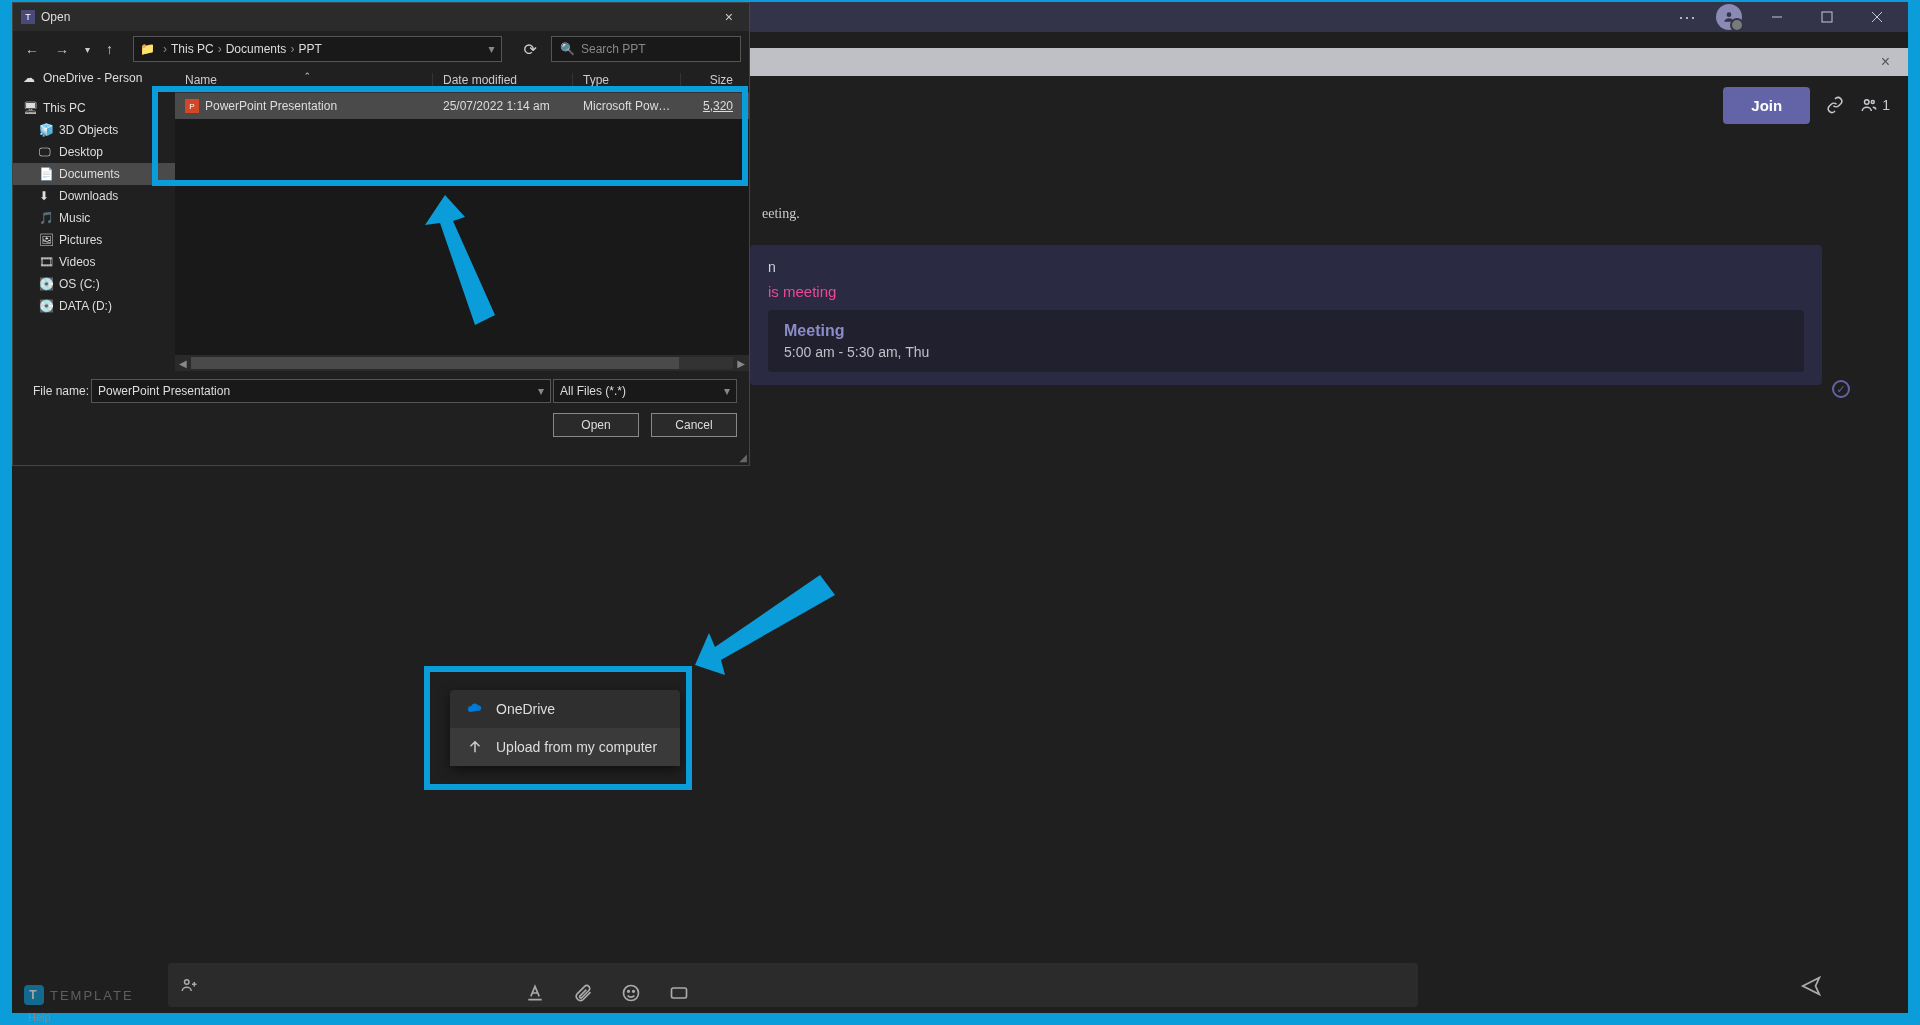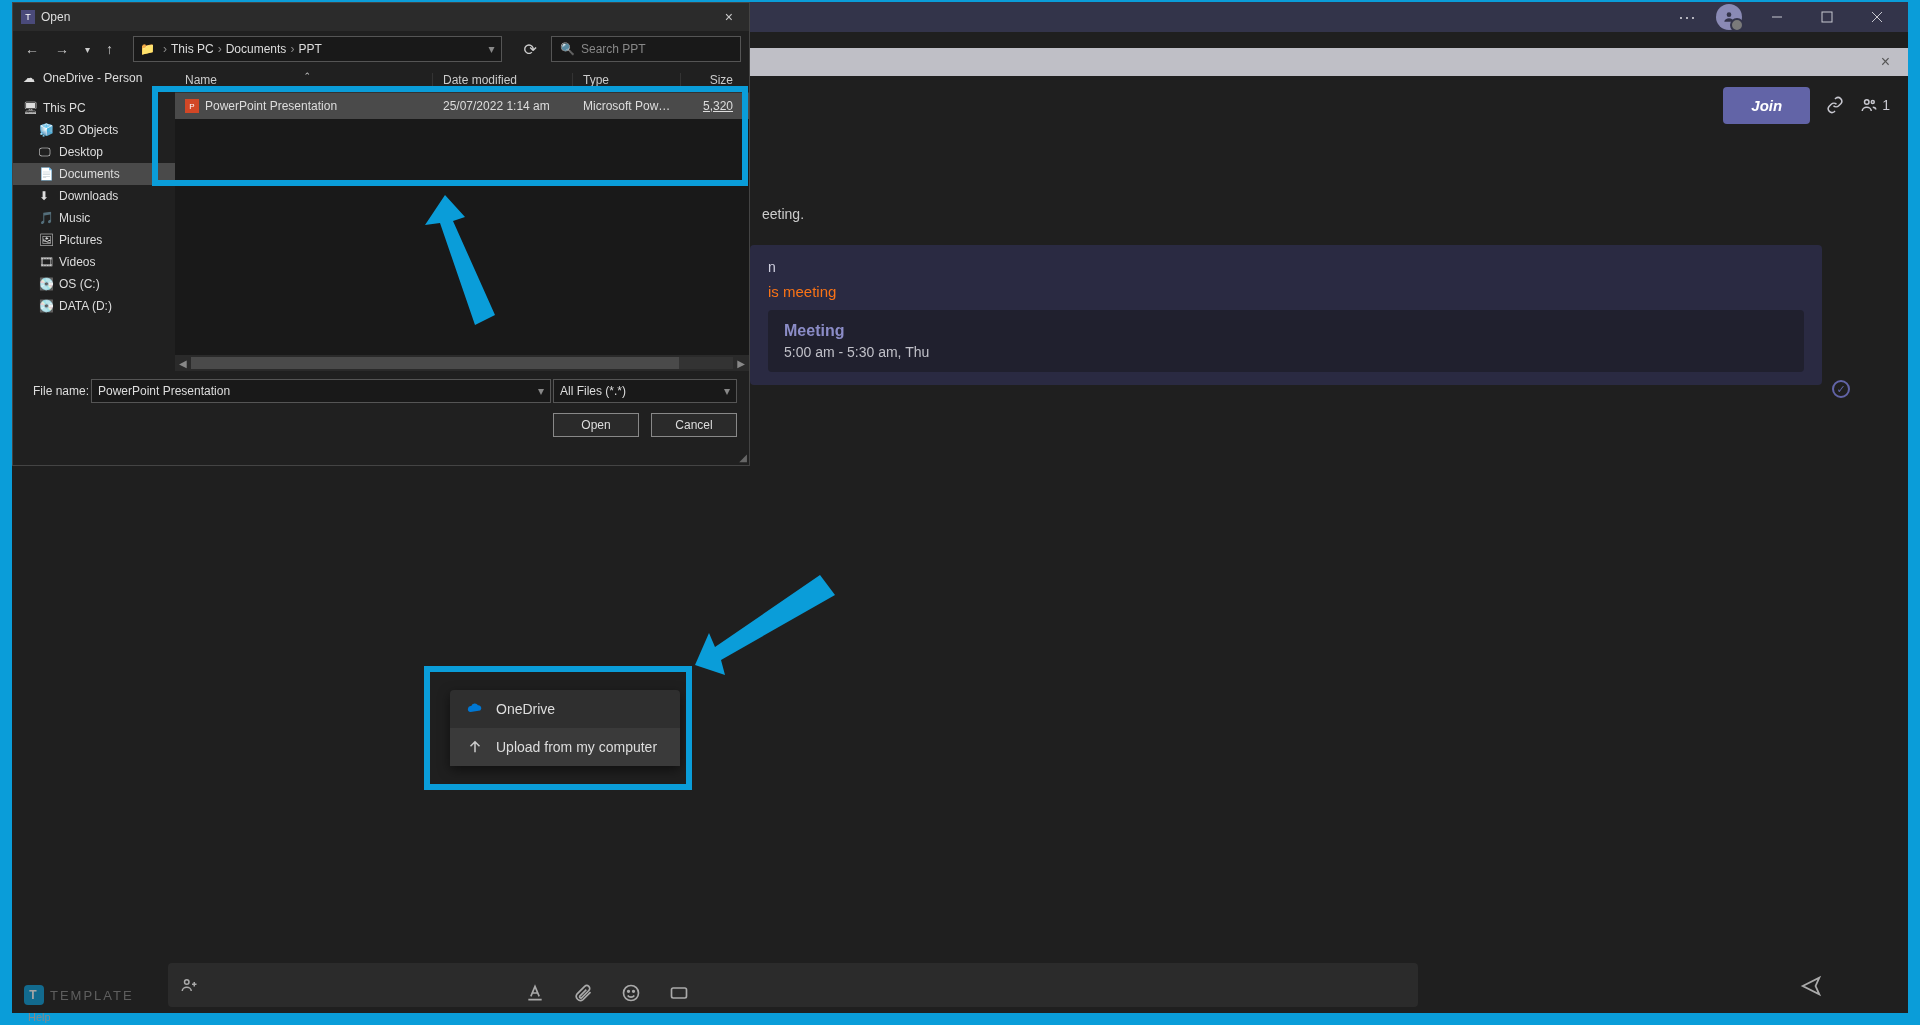--- a/index.html
+++ b/index.html
@@ -16,29 +16,29 @@
 .teams-titlebar .avatar svg { width: 14px; height: 14px; }
 .teams-titlebar .winbtn { width: 46px; height: 30px; display: flex; align-items: center; justify-content: center; color: #c8c8d0; cursor: pointer; }
 
 
 .banner { position: absolute; left: 12px; top: 48px; right: 12px; height: 28px; background: #bfbfc6; color: #333; font-size: 13px; display: flex; align-items: center; padding: 0 10px; }
 .banner a { color: #333; text-decoration: underline; margin-left: 4px; }
 .banner .closex { margin-left: auto; font-size: 16px; color: #555; cursor: pointer; padding: 0 8px; }
 
 
 .joinbar { position: absolute; left: 12px; top: 76px; right: 12px; height: 58px; background: #1f1f1f; display: flex; align-items: center; justify-content: flex-end; gap: 16px; padding-right: 18px; }
-.joinbtn { background: #6264a7; color: #fff; font-size: 15px; font-weight: 600; border: none; border-radius: 4px; padding: 10px 28px; cursor: pointer; font-style: italic; }
+.joinbtn { background: #6264a7; color: #fff; font-size: 15px; font-weight: 600; border: none; border-radius: 4px; padding: 10px 28px; cursor: pointer; }
 .linkicon, .peopleicon { color: #c8c8d0; display: flex; align-items: center; gap: 4px; font-size: 14px; }
 .linkicon svg, .peopleicon svg { width: 18px; height: 18px; }
 
 
-.meeting-strip { position: absolute; left: 750px; top: 196px; right: 28px; height: 40px; background: #1f1f1f; color: #ccc; font-size: 14px; padding: 10px 12px; }
+.meeting-strip { position: absolute; left: 750px; top: 196px; right: 28px; height: 40px; background: #1f1f1f; color: #ccc; font-size: 14px; padding: 10px 12px; font-family: Liberation Serif, serif; }
 .meeting-card-wrap { position: absolute; left: 750px; top: 245px; right: 98px; height: 140px; background: #2a2a42; border-radius: 4px; padding: 14px 18px; }
 .meeting-card-wrap .line1 { color: #cfcfdf; font-size: 14px; margin-bottom: 8px; }
-.meeting-card-wrap .line2 { color: #f97316; font-size: 15px; margin-bottom: 10px; }
+.meeting-card-wrap .line2 { color: #ec4899; font-size: 15px; margin-bottom: 10px; }
 .meeting-card-inner { background: #20202e; border-radius: 4px; padding: 12px 16px; }
 .meeting-card-inner .mtitle { color: #8b8cc7; font-size: 16px; font-weight: 600; margin-bottom: 4px; }
 .meeting-card-inner .mtime { color: #c0c0c8; font-size: 14px; }
 .checkcircle { position: absolute; right: 70px; top: 380px; width: 18px; height: 18px; border: 2px solid #6264a7; border-radius: 50%; display: flex; align-items: center; justify-content: center; }
 .checkcircle::after { content: '✓'; color: #6264a7; font-size: 11px; }
 
 
 .chatinput { position: absolute; left: 168px; bottom: 18px; width: 1250px; height: 44px; background: #2b2b2b; border-radius: 4px; display: flex; align-items: center; padding: 0 12px; color: #999; }
 .chatinput .peopleico { margin-right: 10px; }
 .chatinput .placeholder { flex: 1; font-size: 15px; font-weight: 600; color: #d0d0d0; }

